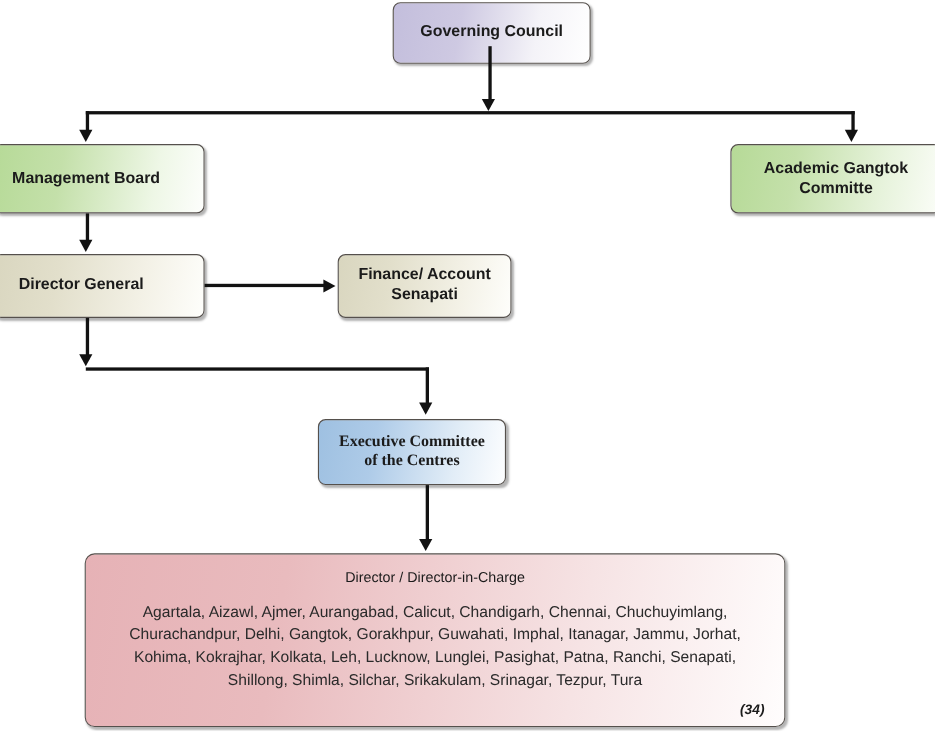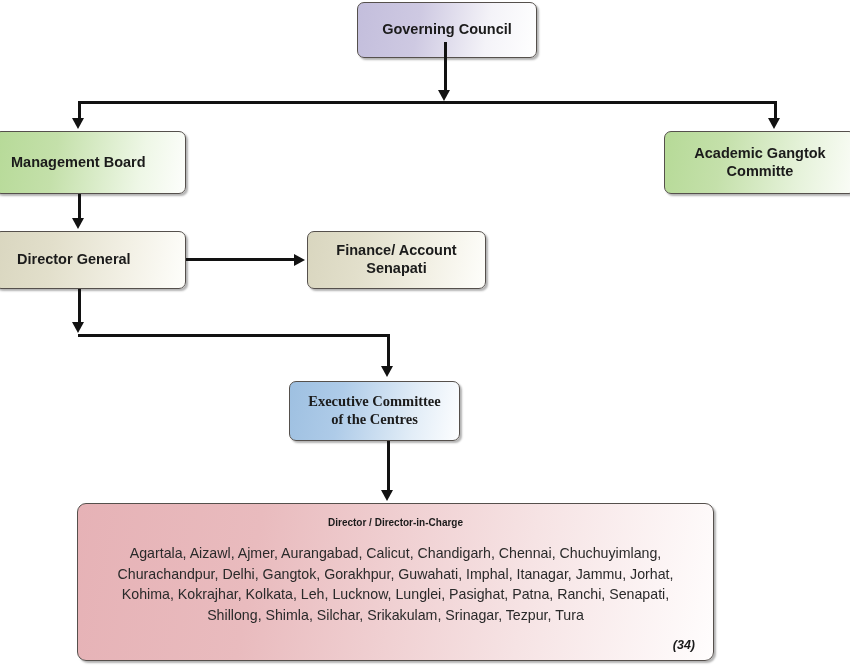--- a/index.html
+++ b/index.html
@@ -53,39 +53,39 @@
     background: linear-gradient(100deg, #b6da97 0%, #c4e0aa 30%, #e7f3dc 72%, #fbfdf8 100%);
   }
   .node-dg {
     left: -6px;   top: 231px; width: 192px; height: 58px;
     background: linear-gradient(100deg, #d9d6bf 0%, #e2dfcb 30%, #f3f1e6 70%, #fefefb 100%);
     align-items: flex-start;
     padding-left: 22px;
     text-align: left;
   }
   .node-finance {
-    left: 307px;  top: 231px; width: 179px; height: 58px;
+    left: 307px;  top: 231px; width: 158px; height: 58px;
     background: linear-gradient(100deg, #d9d6bf 0%, #e2dfcb 30%, #f3f1e6 70%, #fefefb 100%);
   }
   .node-exec {
     left: 289px;  top: 381px; width: 171px; height: 60px;
     background: linear-gradient(100deg, #9ec0e1 0%, #aecbe8 30%, #e2edf7 73%, #fdfeff 100%);
     font-family: Liberation Serif, serif;
   }
   .node-directors {
     left: 77px;   top: 503px; width: 637px; height: 158px;
     border-radius: 9px;
     background: linear-gradient(100deg, #e6b2b6 0%, #e9bbbe 28%, #f6e3e4 70%, #fffdfd 100%);
     justify-content: flex-start;
     padding-top: 13px;
   }
 
   .directors-title {
-    font-weight: bold;
-    font-size: 10px;
+    font-weight: normal;
+    font-size: 13px;
     margin-bottom: 14px;
   }
   .directors-list {
     font-weight: normal;
     font-size: 14.2px;
     line-height: 1.45;
     color: #2a2a2a;
     max-width: 580px;
     text-align: center;
   }

